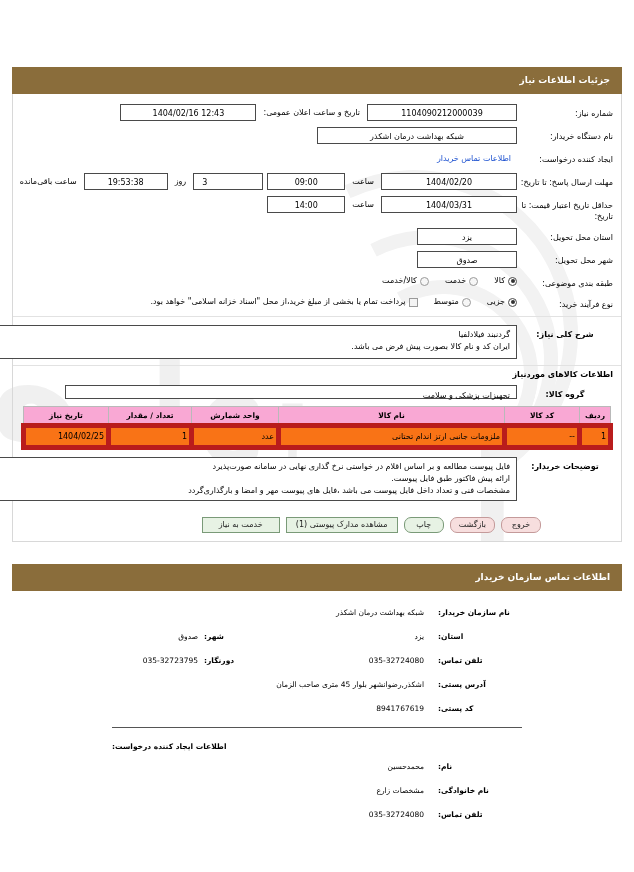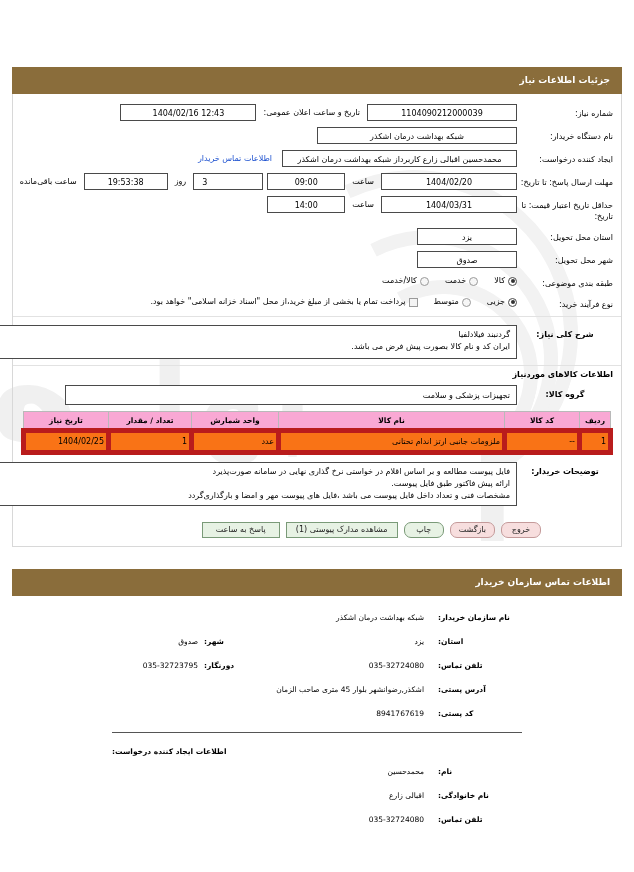--- a/index.html
+++ b/index.html
@@ -191,21 +191,21 @@
     background: #ffffff;
     font-size: 8px;
     line-height: 12px;
     padding: 3px 6px;
     box-sizing: border-box;
     text-align: right;
     white-space: pre-line;
   }
   .ta-desc { width: 525px; height: 34px; }
   .ta-buyer { width: 525px; height: 44px; }
-  .ta-group { width: 452px; height: 20px; line-height: 13px; }
+  .ta-group { width: 452px; height: 14px; line-height: 13px; }
 
   .section-title {
     font-size: 8px;
     font-weight: bold;
     padding: 4px 8px 6px 8px;
     text-align: right;
   }
 
   
   .tbl-wrap { padding: 0 8px; }
@@ -357,21 +357,20 @@
     <div class="row">
       <div class="lbl">نام دستگاه خریدار:</div>
       <div class="fields">
         <div class="inp inp-w-org">شبکه بهداشت درمان اشکذر</div>
       </div>
     </div>
 
     <div class="row">
       <div class="lbl">ایجاد کننده درخواست:</div>
       <div class="fields">
-        <div class="inp inp-w-person">محمدحسین اقبالی زارع کاربرداز شبکه بهداشت درمان اشکذر</div>
         <a class="link" href="#">اطلاعات تماس خریدار</a>
       </div>
     </div>
 
     <div class="row">
       <div class="lbl">مهلت ارسال پاسخ: تا تاریخ:</div>
       <div class="fields">
         <div class="inp inp-w-date num">1404/02/20</div>
         <div class="mini-lbl">ساعت</div>
         <div class="inp inp-w-clock num">09:00</div>
@@ -494,21 +493,21 @@
 ارائه پیش فاکتور طبق فایل پیوست.
 مشخصات فنی و تعداد داخل فایل پیوست می باشد ،فایل های پیوست مهر و امضا و بارگذاری‌گردد</div>
       </div>
     </div>
 
     <div class="btnbar">
       <button class="btn danger sm">خروج</button>
       <button class="btn danger sm">بازگشت</button>
       <button class="btn sm">چاپ</button>
       <button class="btn wide">مشاهده مدارک پیوستی (1)</button>
-      <button class="btn mid">پاسخ به ساعت</button>
+      <button class="btn mid">خدمت به نیاز</button>
     </div>
 
   </div>
 
   <div class="bar bar-contact">اطلاعات تماس سازمان خریدار</div>
 
   <div class="contact">
 
     <div class="crow">
       <div class="pad"></div>
@@ -550,21 +549,21 @@
 
     <div class="crow">
       <div class="pad"></div>
       <div class="ck">نام:</div>
       <div class="cv">محمدحسین</div>
     </div>
 
     <div class="crow">
       <div class="pad"></div>
       <div class="ck">نام خانوادگی:</div>
-      <div class="cv">اقبالی زارع</div>
+      <div class="cv">مشخصات زارع</div>
     </div>
 
     <div class="crow">
       <div class="pad"></div>
       <div class="ck">تلفن تماس:</div>
       <div class="cv ltr">035-32724080</div>
     </div>
 
   </div>
 

